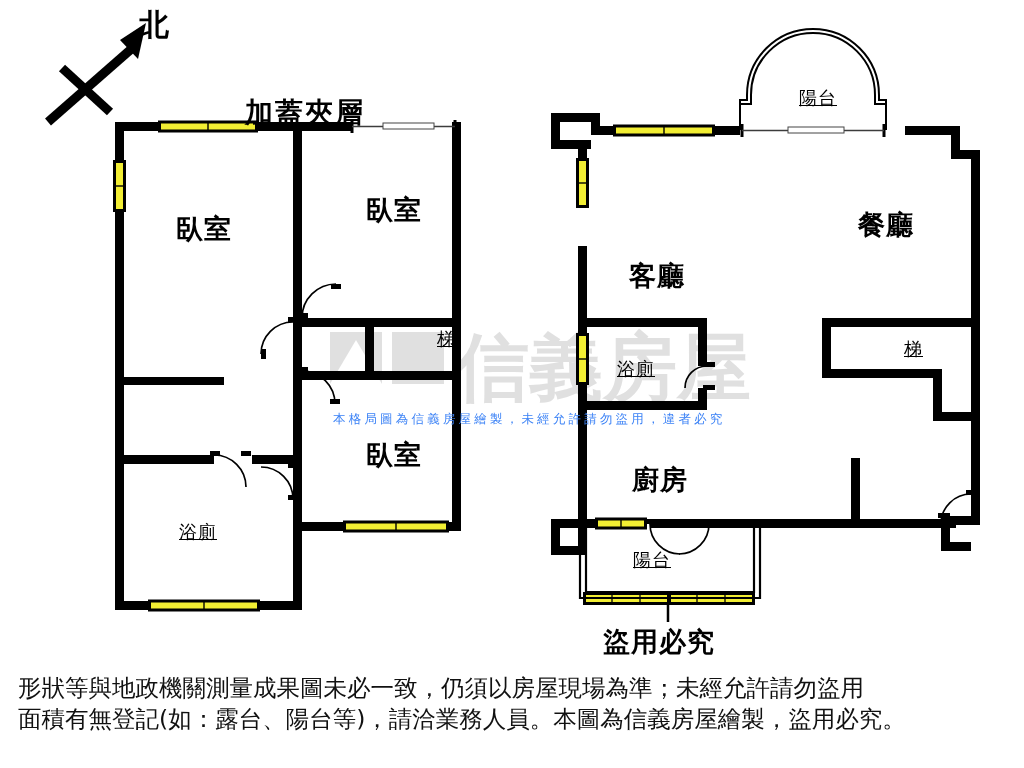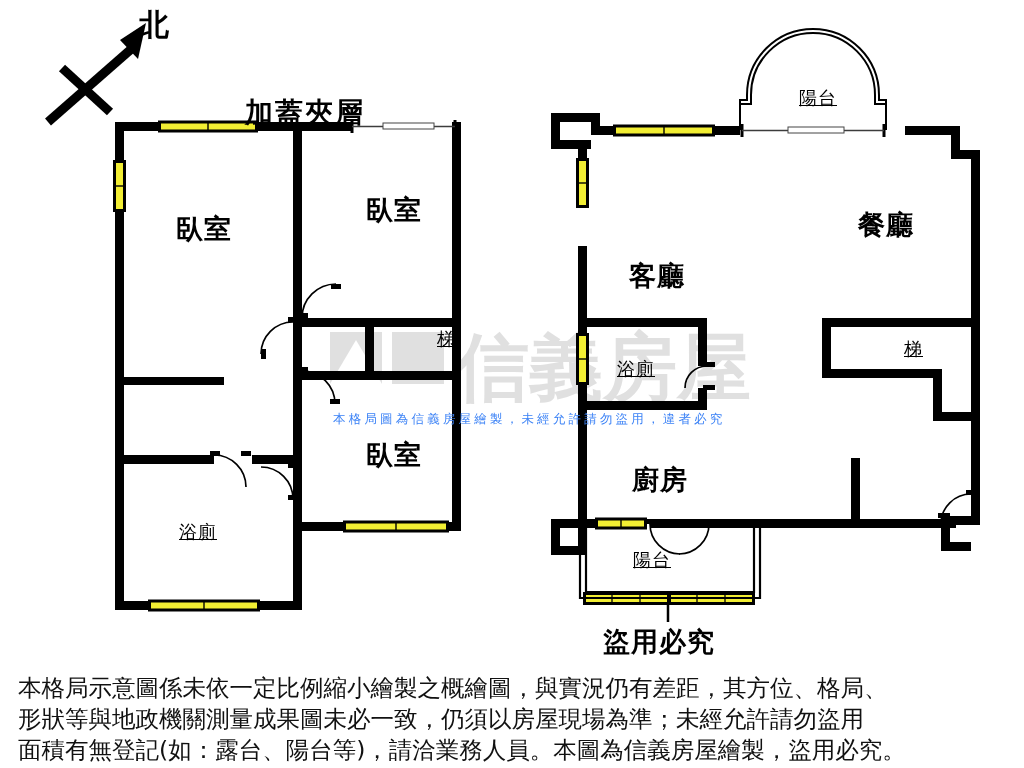--- a/index.html
+++ b/index.html
@@ -335,18 +335,17 @@
   <div class="lbl lbl-small" style="left:617px; top:360px;">浴廁</div>
   <div class="lbl lbl-small" style="left:904px; top:340px;">梯</div>
   <div class="lbl lbl-room" style="left:632px; top:466px;">廚房</div>
   <div class="lbl lbl-small" style="left:633px; top:551px;">陽台</div>
 
   <div class="lbl lbl-room" style="left:603px; top:628px;">盜用必究</div>
 
   <div id="watermark-note">本格局圖為信義房屋繪製，未經允許請勿盜用，違者必究</div>
 
   <div id="disclaimer">
-    <div>本格局示意圖係未依一定比例縮小繪製之概繪圖，與實況仍有差距，其方位、格局、</div>
     <div>形狀等與地政機關測量成果圖未必一致，仍須以房屋現場為準；未經允許請勿盜用</div>
     <div>面積有無登記(如：露台、陽台等)，請洽業務人員。本圖為信義房屋繪製，盜用必究。</div>
   </div>
 
 </div>
 
 </body></html>

